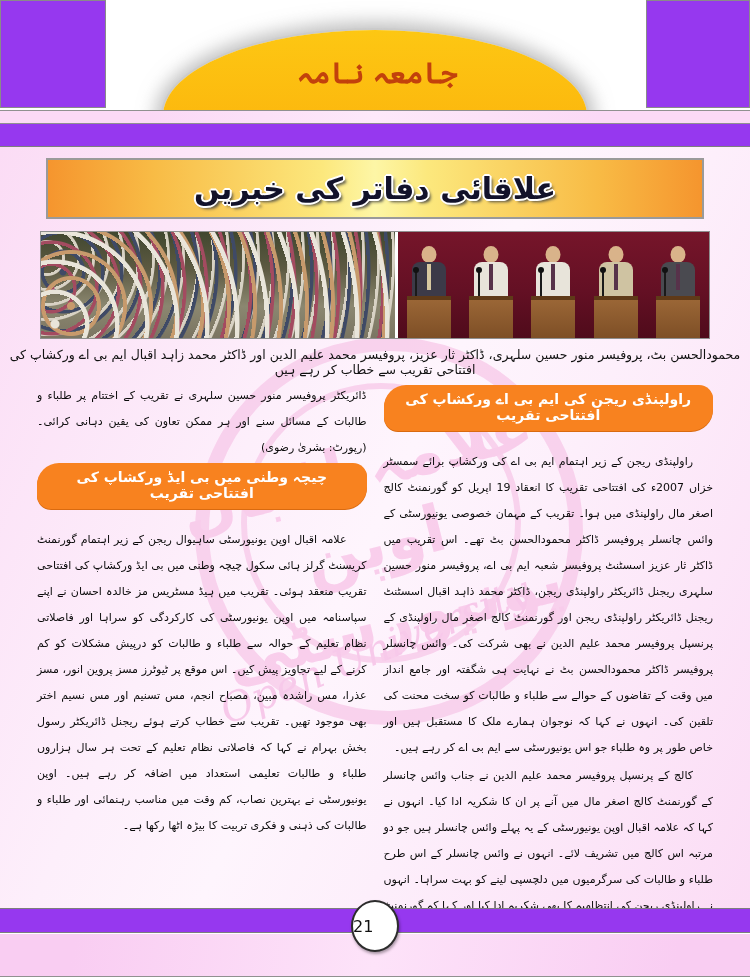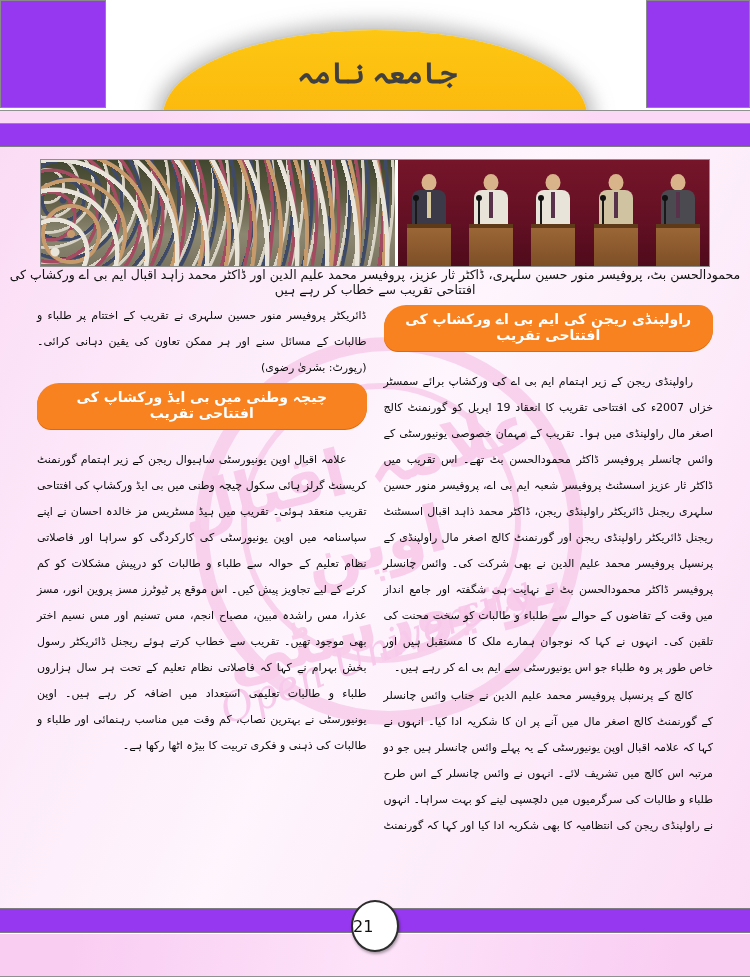--- a/index.html
+++ b/index.html
@@ -6,22 +6,22 @@
   .page{position:relative;width:750px;height:978px;margin:0 auto;background:#ffffff;
         font-family:"DejaVu Sans",sans-serif;overflow:hidden;}
   
   .mast-block{position:absolute;top:0;height:108px;width:106px;background:#9638ef;border:1px solid #8a8a8a;box-sizing:border-box;}
   .mast-left{left:0;}
   .mast-right{right:0;width:104px;}
   .sun{position:absolute;top:30px;left:50%;transform:translateX(-50%);width:424px;height:172px;
        border-radius:50%;background:linear-gradient(180deg,#fdc713 0%,#fcb60d 60%,#f9a808 100%);
        box-shadow:0 0 0 2px rgba(200,200,200,.55),0 0 18px 8px rgba(140,140,140,.55);}
   .mast-title{position:absolute;top:56px;left:4px;right:0;text-align:center;
-       font-size:29px;font-weight:bold;color:#404040;direction:rtl;z-index:2;
-       font-family:Liberation Serif, serif;}
+       font-size:29px;font-weight:bold;color:#c2410c;direction:rtl;z-index:2;
+       font-family:Liberation Sans, sans-serif;}
   
   .band{position:absolute;left:0;right:0;box-sizing:border-box;}
   .band-pink1{top:110px;height:14px;background:linear-gradient(100deg,#fbd9f6 20%,#fde9fa 50%,#fbd9f6 80%);border-top:1px solid #909090;border-bottom:1px solid #909090;}
   .band-purple1{top:124px;height:23px;background:#9638ef;border-bottom:1px solid #7d7d7d;}
   
   .content{position:absolute;top:147px;left:0;right:0;height:761px;
        background:linear-gradient(115deg,#fbdcf5 0%,#fdeffb 35%,#fef5fd 50%,#fdeffb 65%,#fbdcf5 100%);overflow:hidden;}
   .wm{position:absolute;top:150px;left:50%;transform:translateX(-50%);width:480px;height:480px;z-index:0;opacity:.8;pointer-events:none;}
   .wm-circle{position:absolute;top:40px;left:60px;width:360px;height:360px;border:14px solid #f8cbea;border-radius:50%;}
   .wm-circle2{position:absolute;top:86px;left:106px;width:268px;height:268px;border:6px solid #f8cbea;border-radius:50%;}
@@ -53,21 +53,21 @@
   .sp-body{position:absolute;top:30px;left:50%;transform:translateX(-50%);width:34px;height:42px;border-radius:8px 8px 0 0;background:#e8e4da;}
   .sp-tie{position:absolute;top:32px;left:50%;transform:translateX(-50%);width:4px;height:26px;background:#57324a;}
   .speaker:nth-child(1) .sp-body{background:#3c3a48;}
   .speaker:nth-child(1) .sp-tie{background:#d8c9a0;}
   .speaker:nth-child(4) .sp-body{background:#cfc3a2;}
   .speaker:nth-child(5) .sp-body{background:#4a4a50;}
   .sp-mic{position:absolute;top:40px;left:24%;width:2px;height:28px;background:#1a1a1a;}
   .sp-mic::before{content:"";position:absolute;top:-5px;left:-2px;width:6px;height:6px;border-radius:50%;background:#111;}
   .sp-podium{position:absolute;bottom:0;left:50%;transform:translateX(-50%);width:44px;height:38px;
        background:linear-gradient(180deg,#9a6636 0%,#7e4f26 100%);border-top:4px solid #5f3a18;}
-  .strip-caption{position:relative;z-index:1;margin-top:0;text-align:center;font-size:12.5px;color:#111;direction:rtl;}
+  .strip-caption{position:relative;z-index:1;margin-top:8px;text-align:center;font-size:12.5px;color:#111;direction:rtl;}
   
   .cols{position:relative;z-index:1;direction:rtl;display:flex;gap:17px;padding:6px 37px 0;height:542px;overflow:hidden;box-sizing:border-box;}
   .col{flex:1;min-width:0;}
   .blob{display:block;margin:2px auto 18px;width:fit-content;max-width:100%;background:#f8821f;color:#ffffff;
        font-weight:bold;font-size:14px;text-align:center;padding:6px 16px 8px;border-radius:22px 14px 22px 14px;
        box-shadow:0 1px 0 #d96a10;}
   .para{margin:0 0 2px;font-size:11px;line-height:26px;color:#0b0b0b;text-align:justify;}
   .para.indent{text-indent:20px;}
   
   .footer-purple{top:908px;height:25px;background:#9638ef;border-top:1px solid #7d7d7d;border-bottom:1px solid #7d7d7d;}
@@ -91,20 +91,23 @@
 
   <div class="content">
 
     <div class="wm">
       <div class="wm-circle"></div>
       <div class="wm-circle2"></div>
       <div class="wm-urdu">علامہ اقبال اوپن یونیورسٹی</div>
       <div class="wm-latin">Open University</div>
     </div>
 
+    <div class="banner">
+      <span class="banner-title">علاقائی دفاتر کی خبریں</span>
+    </div>
 
     <div class="strip">
       <div class="ph-audience" title="audience seated at MBA workshop ceremony"></div>
       <div class="ph-speakers" title="five speakers addressing from wooden podiums">
         <div class="speaker">
             <span class="sp-head"></span>
             <span class="sp-body"></span>
             <span class="sp-tie"></span>
             <span class="sp-mic"></span>
             <span class="sp-podium"></span>

